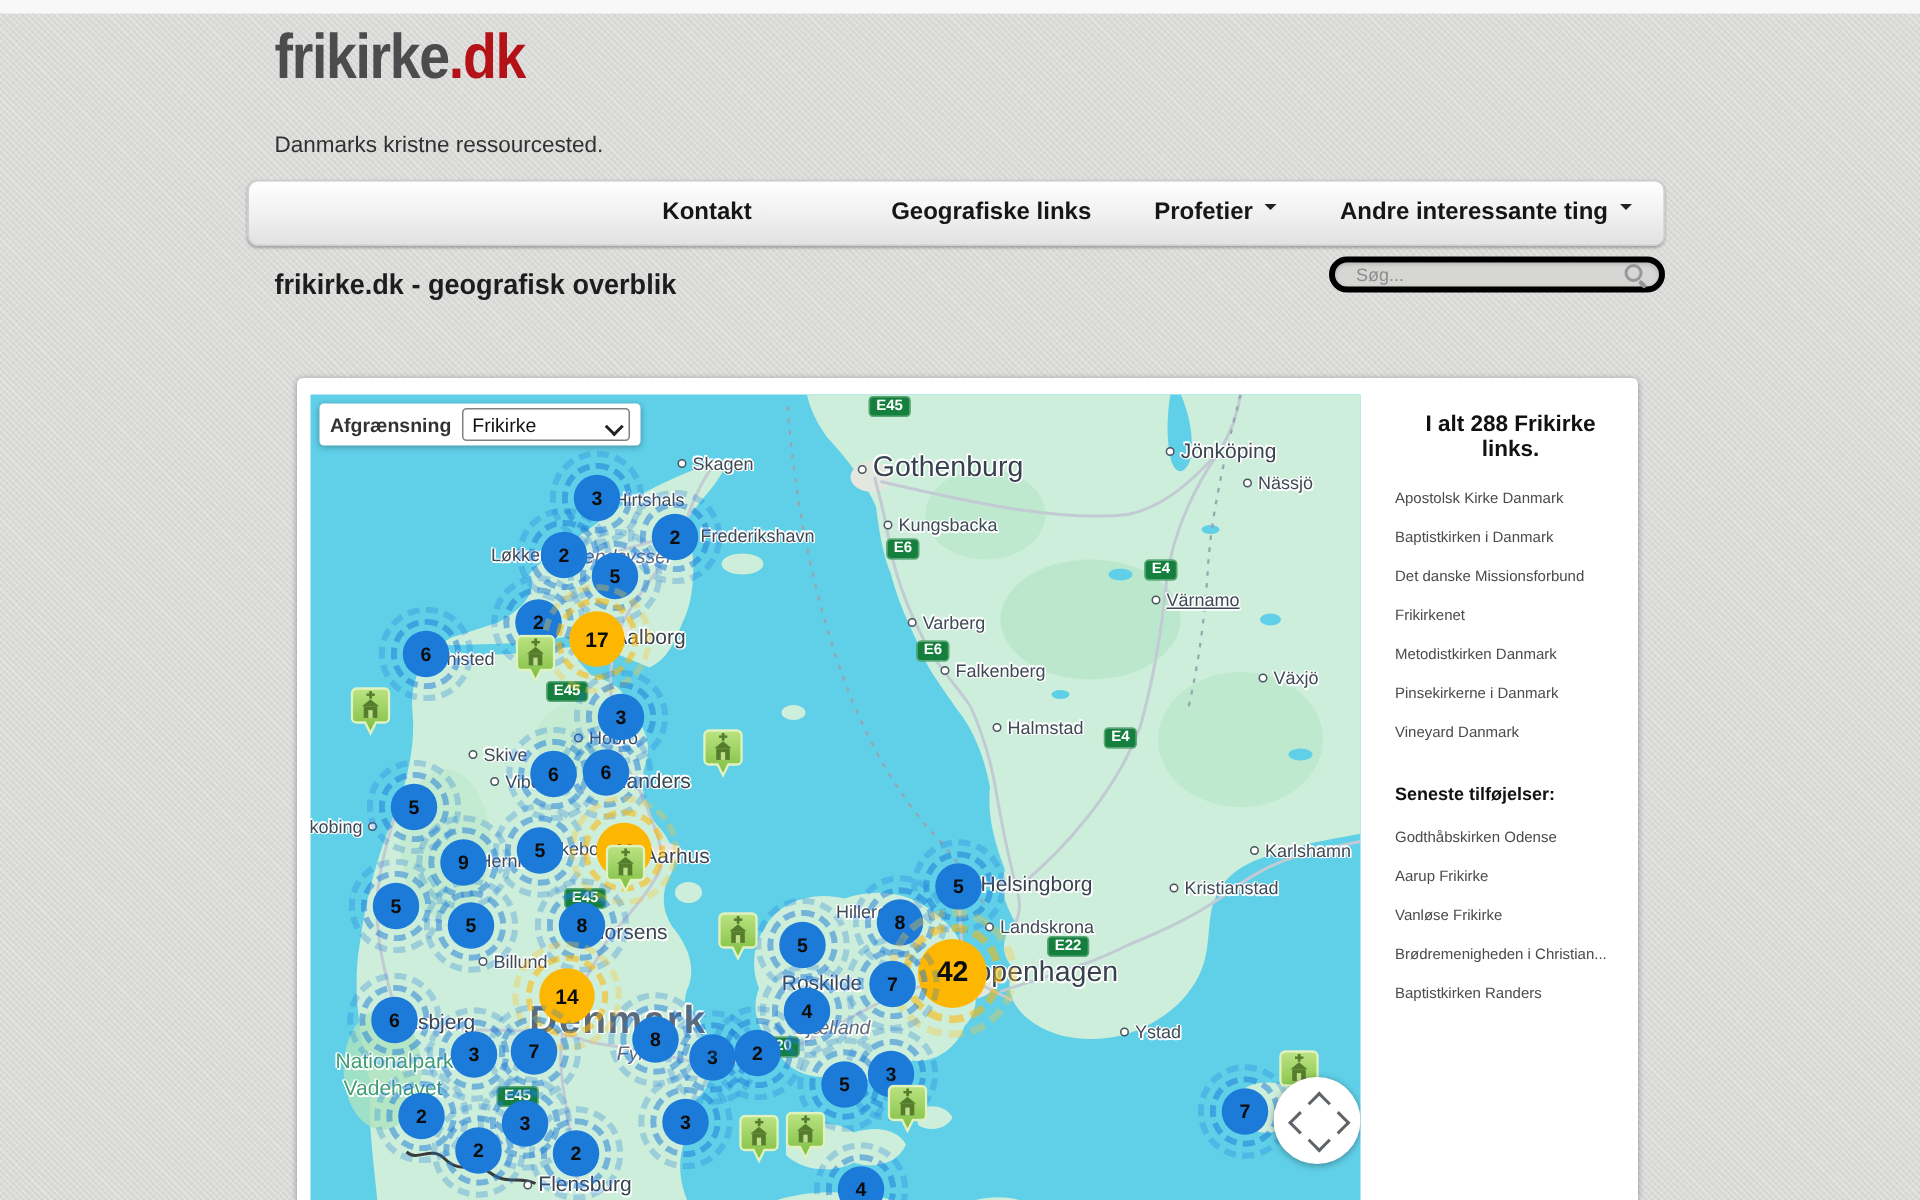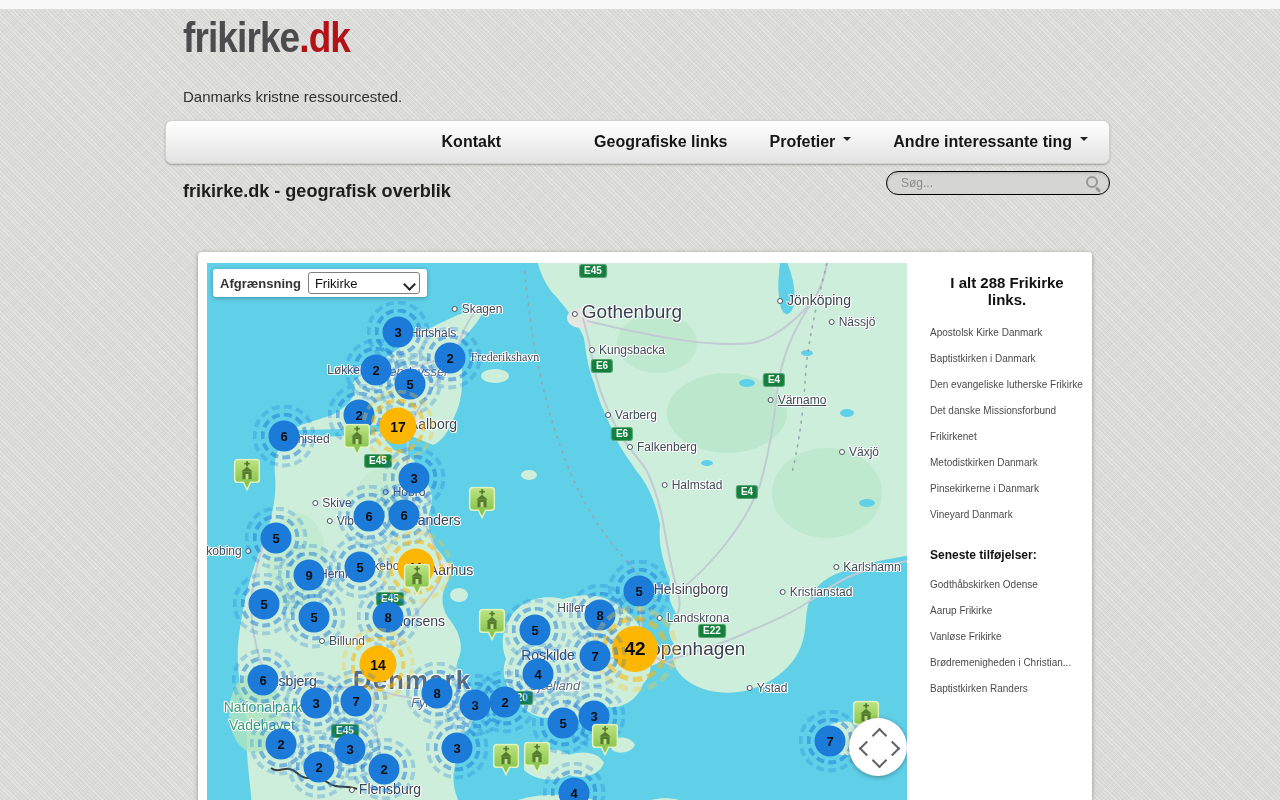--- a/index.html
+++ b/index.html
@@ -24,21 +24,21 @@
           display:flex;align-items:center;box-sizing:border-box;}
   .nav-item{padding:0 21px;font-size:16px;font-weight:bold;color:#161616;cursor:pointer;white-space:nowrap;}
   .dd-arrow{display:none;width:0;height:0;border:4px solid transparent;border-top-color:#222;
             margin-left:8px;vertical-align:2px;}
   .k-dd .dd-arrow{display:inline-block;}
   .nav-right{margin-left:auto;margin-right:72px;font-size:16px;font-weight:bold;color:#161616;cursor:pointer;}
   
   .page-title{position:absolute;left:183px;top:180px;font-size:19px;font-weight:bold;color:#1d1d1d;
               transform:scaleX(.95);transform-origin:left;}
   .search-pill{position:absolute;left:886px;top:171px;width:224px;height:24px;border-radius:13px;
-               background:#d6d6d4;border:1px solid #000000;box-shadow:inset 0 1px 3px rgba(0,0,0,.18);
+               background:#d6d6d4;border:4px solid #000000;box-shadow:inset 0 1px 3px rgba(0,0,0,.18);
                display:flex;align-items:center;box-sizing:border-box;padding:0 8px 0 12px;}
   .search-pill input{flex:1;border:none;background:transparent;outline:none;font-size:12px;color:#444;
                      font-family:"Liberation Sans",sans-serif;}
   .search-pill input::placeholder{color:#8d8d8d;}
   .mag{position:relative;width:16px;height:16px;flex:0 0 16px;cursor:pointer;}
   .mag::before{content:"";position:absolute;left:1px;top:1px;width:8px;height:8px;border:2px solid #97979a;border-radius:50%;}
   .mag::after{content:"";position:absolute;left:11px;top:11px;width:6px;height:2.5px;background:#97979a;
               transform:rotate(45deg);transform-origin:0 50%;border-radius:2px;}
   
   .card{position:absolute;left:198px;top:252px;width:894px;height:548px;background:#fff;
@@ -201,21 +201,21 @@
         <path d="M620,0 C610,40 600,80 598,120 C596,150 592,180 585,210"></path>
       </g>
 
       <path d="M64,505 C72,512 80,500 90,510 C100,520 110,511 120,519 C130,527 140,521 150,526" stroke="#3a3a3a" stroke-width="2" fill="none"></path>
     </svg>
 
     <div>
 
     <div class="maplabel k-sm dot-left" style="left: 270px; top: 46px;">Skagen</div>
         <div class="maplabel k-sm" style="left: 226px; top: 70px;">Hirtshals</div>
-        <div class="maplabel k-sm" style="left: 298px; top: 94px; font-family: Liberation Serif, serif;">Frederikshavn</div>
+        <div class="maplabel k-sm" style="left: 298px; top: 94px;">Frederikshavn</div>
         <div class="maplabel k-sm" style="left: 140px; top: 107px;">Løkken</div>
         <div class="maplabel k-region" style="left: 207px; top: 108px;">Vendsyssel</div>
         <div class="maplabel k-md" style="left: 226px; top: 161px;">Aalborg</div>
         <div class="maplabel k-sm" style="left: 103px; top: 176px;">Thisted</div>
         <div class="maplabel k-sm dot-left" style="left: 125px; top: 240px;">Skive</div>
         <div class="maplabel k-sm dot-left" style="left: 197px; top: 229px;">Hobro</div>
         <div class="maplabel k-sm dot-left" style="left: 142px; top: 258px;">Viborg</div>
         <div class="maplabel k-md" style="left: 227px; top: 257px;">Randers</div>
         <div class="maplabel k-sm" style="left: 133px; top: 311px;">Herning</div>
         <div class="maplabel k-sm" style="left: 178px; top: 303px;">Silkeborg</div>
@@ -493,21 +493,20 @@
       </span>
     </div>
   </div>
 
   <div class="sidebar">
     <div class="sb-heading">I alt 288 Frikirke links.</div>
     <ul class="sb-links">
 
     <li><a>Apostolsk Kirke Danmark</a></li>
         <li><a>Baptistkirken i Danmark</a></li>
-        <li><a>Den evangeliske lutherske Frikirke</a></li>
         <li><a>Det danske Missionsforbund</a></li>
         <li><a>Frikirkenet</a></li>
         <li><a>Metodistkirken Danmark</a></li>
         <li><a>Pinsekirkerne i Danmark</a></li>
         <li><a>Vineyard Danmark</a></li>
       </ul>
     <div class="sb-sub">Seneste tilføjelser:</div>
     <ul class="sb-links">
 
     <li><a>Godthåbskirken Odense</a></li>

